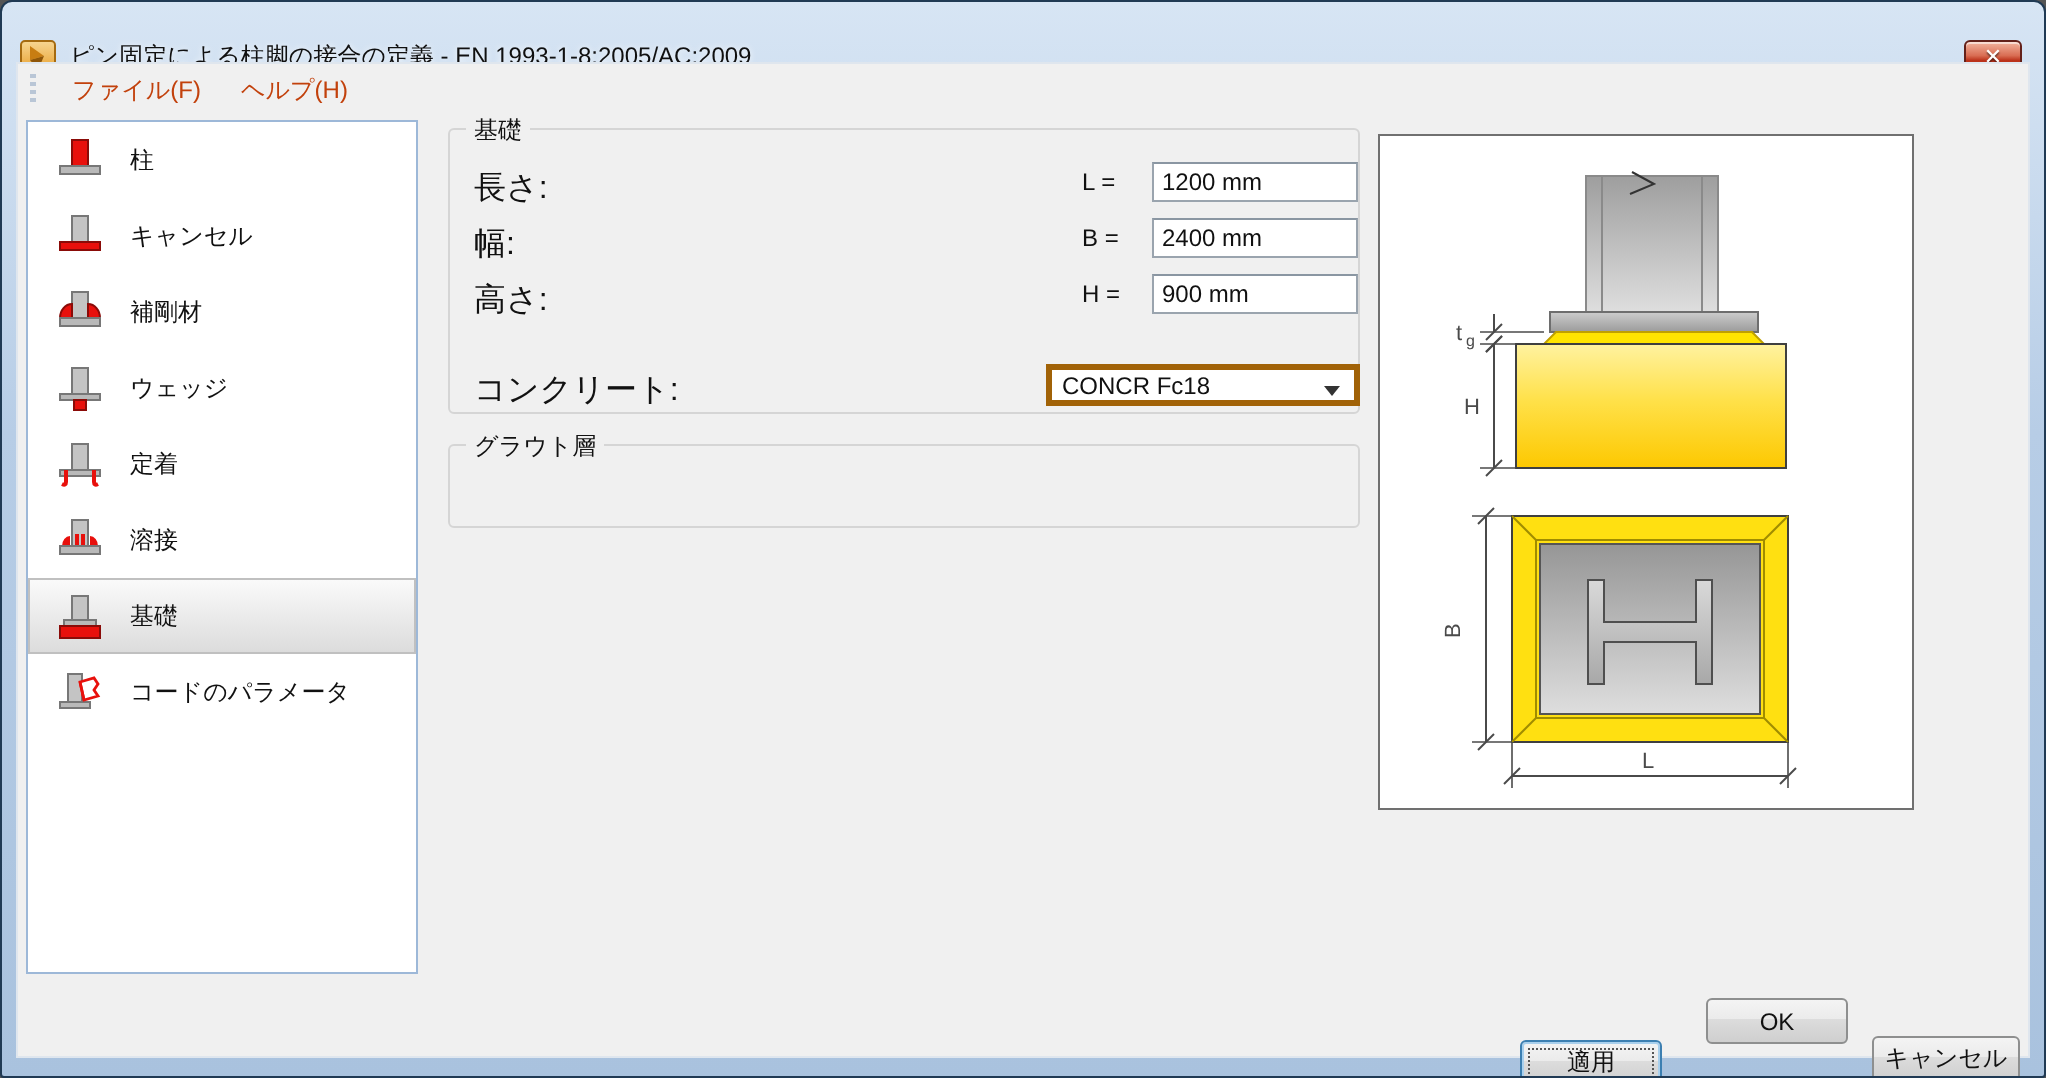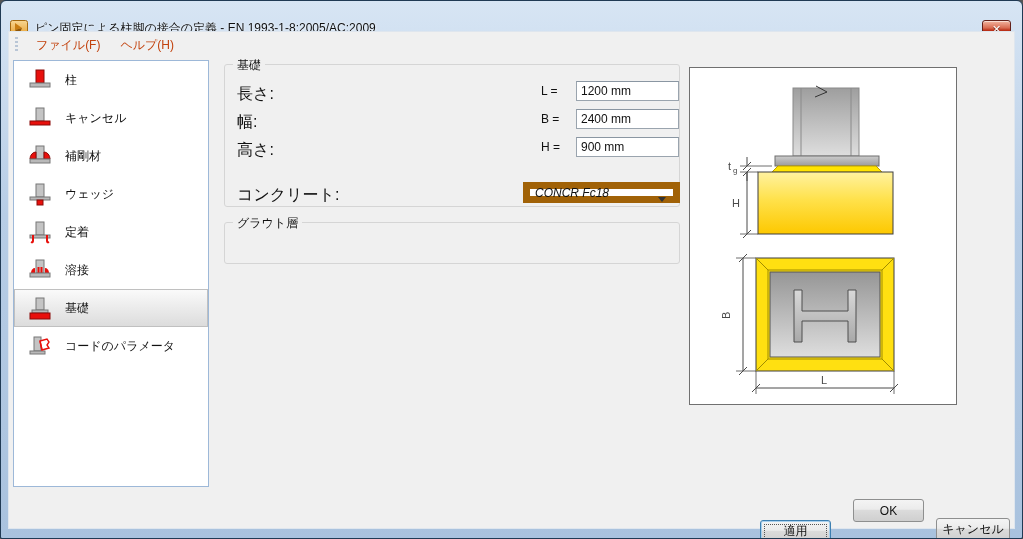--- a/index.html
+++ b/index.html
@@ -28,22 +28,22 @@
   .side-item svg{flex:0 0 auto;}
   
   .groupbox{position:absolute;border:1px solid #d5d5d5;border-radius:3px;}
   .legend{position:absolute;top:-8px;left:8px;background:#f0f0f0;padding:0 4px;font-size:12px;color:#111;}
   .frow{position:absolute;left:0;right:0;height:22px;}
   .flabel{position:absolute;left:12px;top:3px;font-size:16px;color:#111;}
   .fsym{position:absolute;left:316px;top:3px;width:34px;font-size:12px;color:#111;}
   .fsym sub{font-size:9px;}
   .finput{position:absolute;left:351px;width:103px;height:20px;border:1px solid #9aa4ae;border-top-color:#8a96a2;
     background:#fff;font-size:12px;color:#111;padding:0 4px;}
-  .combo{position:absolute;left:298px;top:0;width:157px;height:21px;border:7px solid #a16207;background:#fff;
-    display:flex;align-items:center;font-size:12px;color:#111;padding-left:5px;font-style:italic;}
+  .combo{position:absolute;left:298px;top:0;width:157px;height:21px;border:3px solid #a16207;background:#fff;
+    display:flex;align-items:center;font-size:12px;color:#111;padding-left:5px;}
   .combo .arr{position:absolute;right:7px;top:8px;width:0;height:0;border-left:4px solid transparent;
     border-right:4px solid transparent;border-top:5px solid #333;}
   
   .diagram{position:absolute;left:680px;top:35px;width:268px;height:338px;background:#fff;border:1px solid #707070;}
   
   .btn{position:absolute;height:23px;border:1px solid #8e8f8f;border-radius:3px;font-size:12px;color:#111;
     background:linear-gradient(#f4f4f4,#ebebeb 45%,#dcdcdc 46%,#cfcfcf);display:flex;align-items:center;justify-content:center;}
   .btn.default{border-color:#3c7fb1;box-shadow:0 0 0 1px #a9d0ed inset;}
   .btn.default .focus{position:absolute;left:3px;right:3px;top:3px;bottom:3px;border:1px dotted #555;}
 </style>

